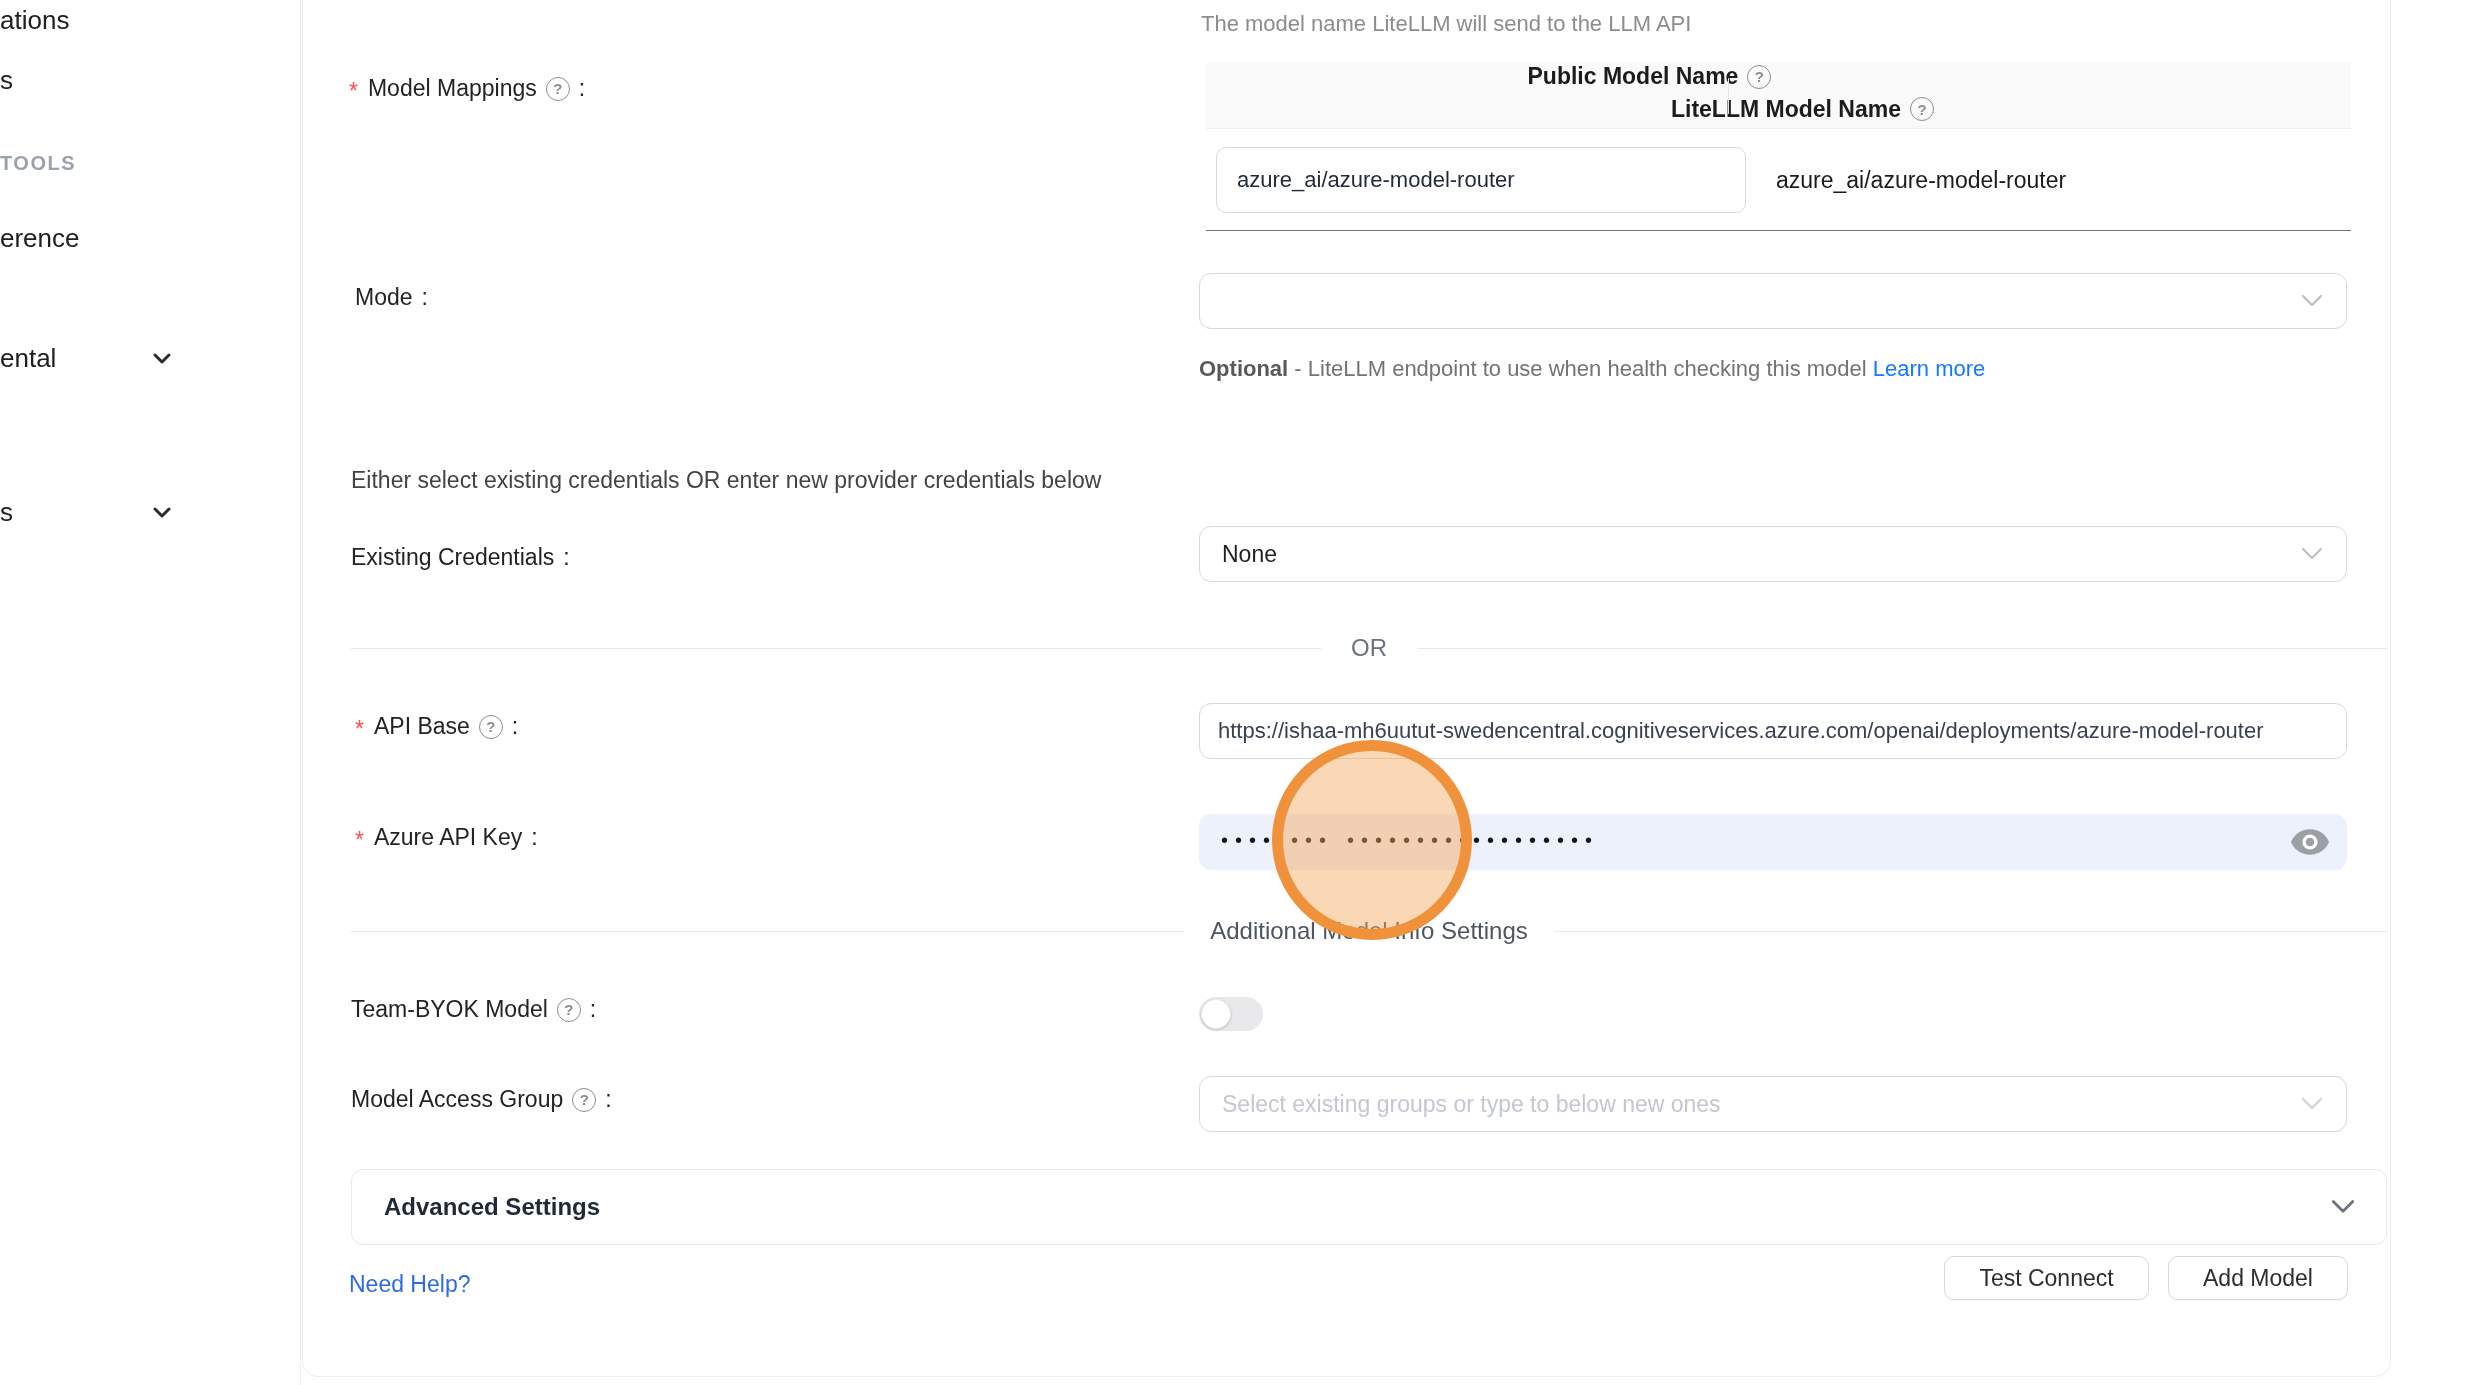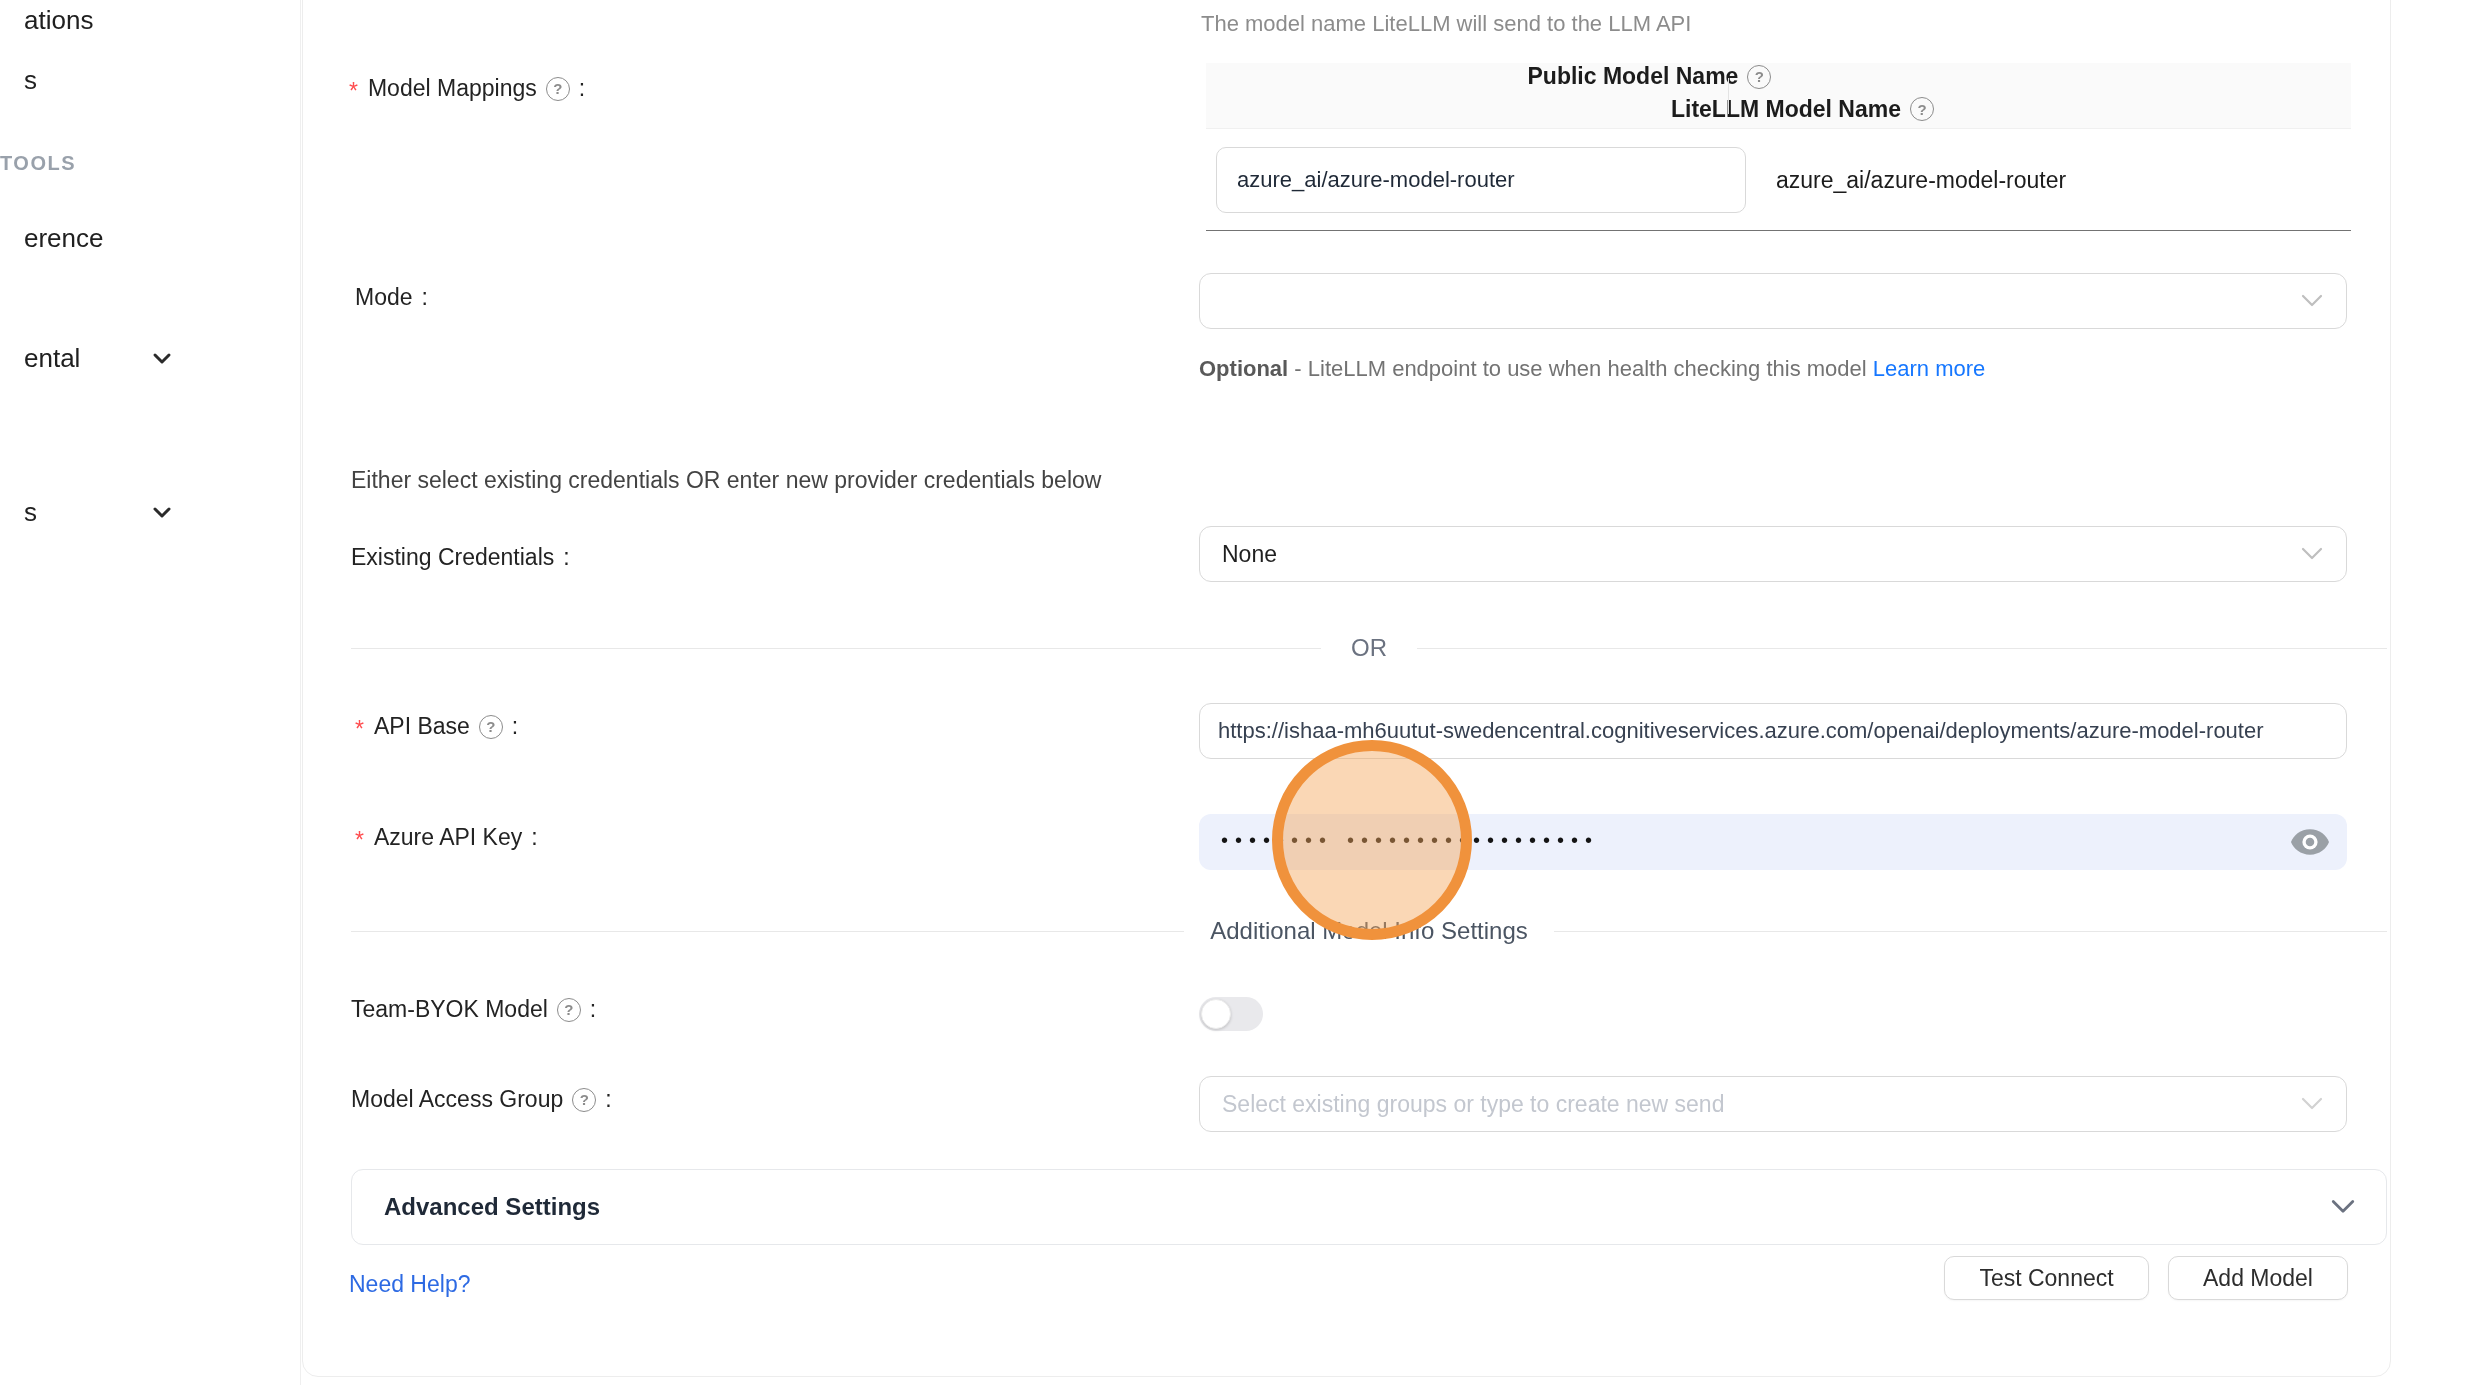--- a/index.html
+++ b/index.html
@@ -1,21 +1,21 @@
 <!DOCTYPE html>
 <html><head>
 <meta charset="utf-8">
 <style>
   * { margin:0; padding:0; box-sizing:border-box; }
   html,body { width:2477px; height:1385px; background:#ffffff; font-family:"Liberation Sans", sans-serif; color:#1f1f1f; overflow:hidden; }
   .page { position:relative; width:2477px; height:1385px; background:#fff; overflow:hidden; }
 
   
   .sidebar { position:absolute; left:0; top:0; width:301px; height:1385px; background:#fff; border-right:1px solid #efefef; }
-  .side-item { position:absolute; left:0; height:40px; display:flex; align-items:center; font-size:26px; color:#202020; white-space:nowrap;margin-left:24px; }
+  .side-item { position:absolute; left:0; height:40px; display:flex; align-items:center; font-size:26px; color:#202020; white-space:nowrap; }
   .side-section { position:absolute; left:0; height:30px; display:flex; align-items:center; font-size:20px; font-weight:700; letter-spacing:1.5px; color:#99a1ab; }
   .side-chevron { position:absolute; width:24px; height:24px; }
 
   
   .card { position:absolute; left:302px; top:-26px; width:2089px; height:1403px; background:#fff; border:1px solid #ededed; border-radius:16px; }
 
   .abs { position:absolute; }
 
   
   .row-label { position:absolute; display:flex; align-items:center; gap:9px; font-size:23px; color:#232323; white-space:nowrap; }
@@ -206,21 +206,21 @@
     <div class="toggle" style="top:1022px;">
       <div class="knob"></div>
     </div>
 
     <div class="row-label" style="left:48px; top:1111px;">
       <span>Model Access Group</span>
       <span class="qicon"></span>
       <span class="colon"></span>
     </div>
     <div class="select-shell" style="top:1101px;">
-      <div class="select-placeholder">Select existing groups or type to create new send</div>
+      <div class="select-placeholder">Select existing groups or type to below new ones</div>
       <svg class="sel-arrow" viewBox="0 0 24 16">
           <path d="M3 3 L12 12 L21 3" fill="none" stroke="#d2d2d2" stroke-width="2.2" stroke-linecap="round" stroke-linejoin="round"></path>
         </svg>
     </div>
 
     <div class="adv-panel">
       <span class="adv-label">Advanced Settings</span>
       <svg class="adv-arrow" viewBox="0 0 24 16">
           <path d="M3 3 L12 12 L21 3" fill="none" stroke="#6b7280" stroke-width="2.6" stroke-linecap="round" stroke-linejoin="round"></path>
         </svg>

